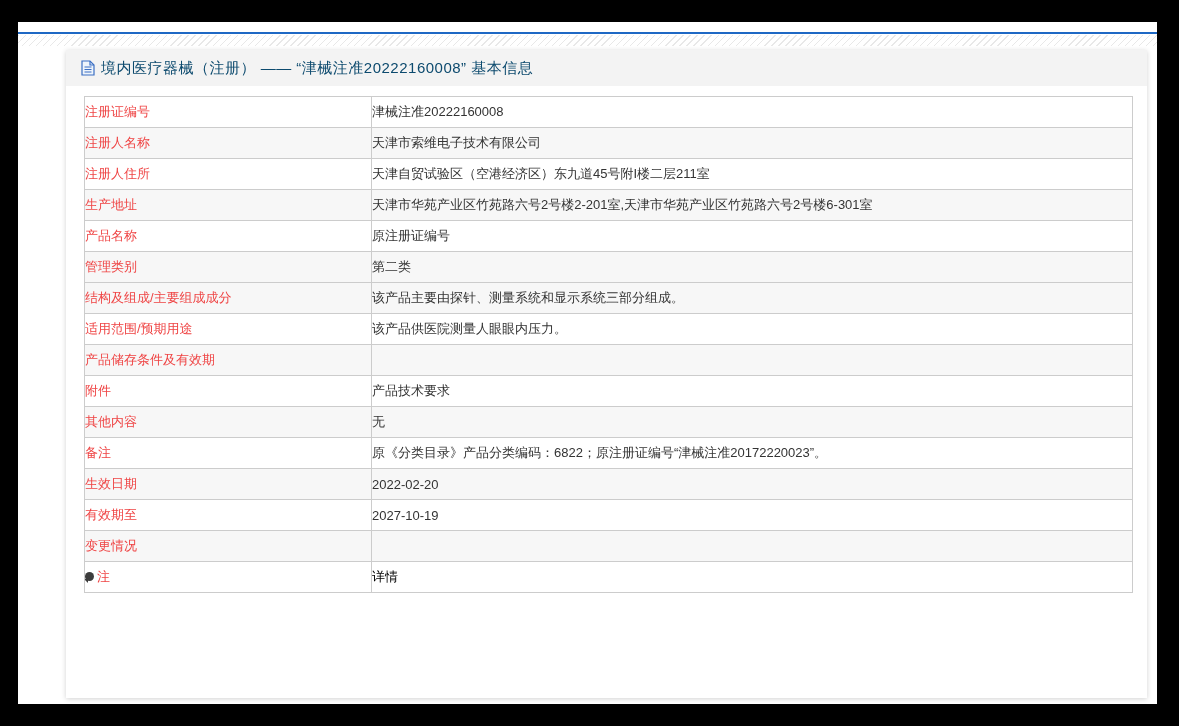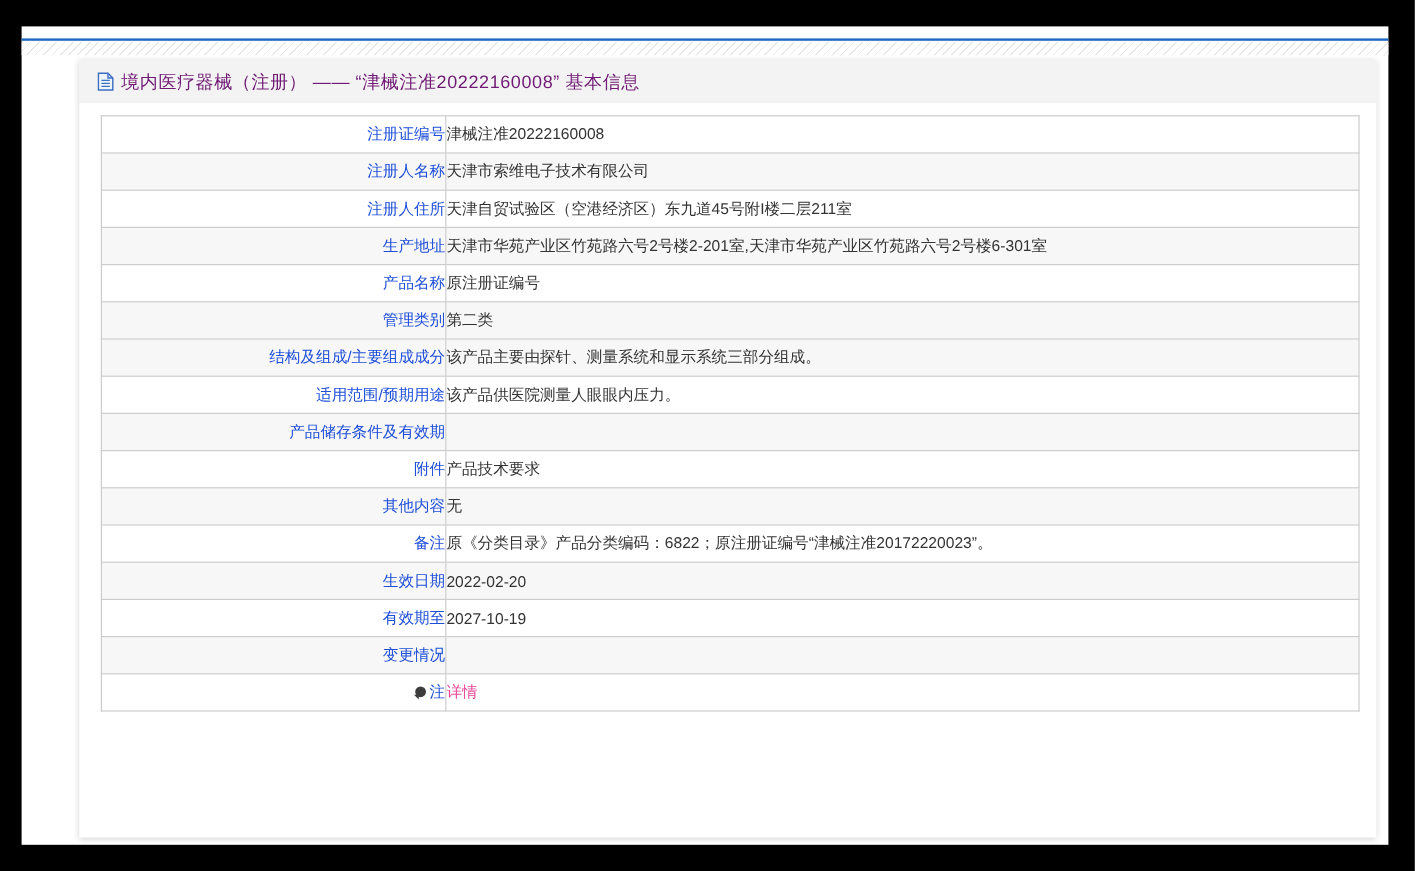--- a/index.html
+++ b/index.html
@@ -34,21 +34,21 @@
   }
   .panel-header {
     height:36px;
     background:#f3f3f3;
     display:flex; align-items:center;
     padding-left:15px;
     gap:6px;
   }
   .doc-icon { width:14px; height:16px; display:inline-block; flex:0 0 auto; }
   .panel-title {
-    color:#701a75;
+    color:#0c4a6e;
     font-size:15px;
     letter-spacing:.5px;
   }
   table.info-table {
     border-collapse:collapse;
     margin:10px 0 0 18px;
     width:1049px;
     table-layout:fixed;
     font-size:13px;
     color:#333;
@@ -56,30 +56,30 @@
   table.info-table td {
     border:1px solid #ccc;
     height:30px;
     padding:0;
     vertical-align:middle;
     overflow:hidden;
     white-space:nowrap;
   }
   td.label-cell {
     width:286px;
-    text-align:right;
+    text-align:left;
     padding-right:14px;
-    color:#1d4ed8;
+    color:#ef4444;
   }
   td.value-cell {
     padding-left:13px;
   }
   tr.alt td { background:#f7f7f7; }
   a.details-link {
-    color:#ec4899;
+    color:#000000;
     text-decoration:none;
     cursor:pointer;
   }
   .balloon-icon {
     display:inline-block;
     width:9px; height:9px;
     background:#3c3c3c;
     border-radius:50%;
     position:relative;
     margin-right:3px;

